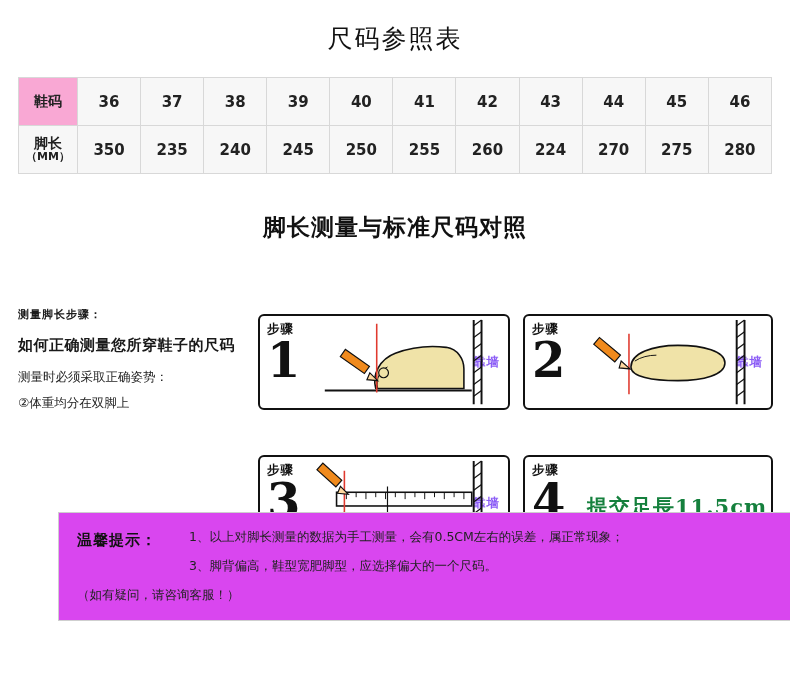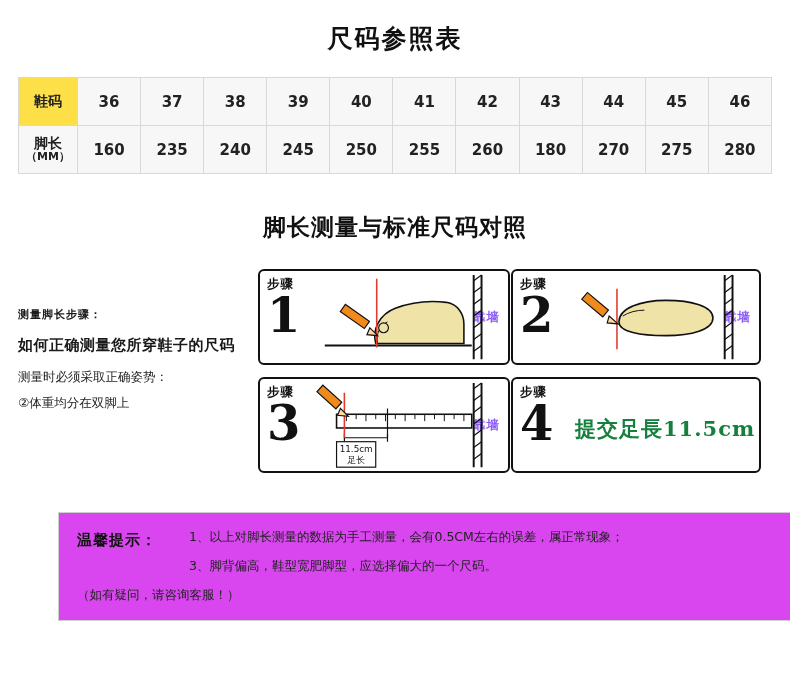--- a/index.html
+++ b/index.html
@@ -17,21 +17,21 @@
   .page {
     position: relative;
     width: 790px;
     height: 698px;
   }
 
   
   .title-main {
     text-align: center;
     font-size: 25px;
-    font-weight: bold;
+    font-weight: normal;
     letter-spacing: 2px;
     padding-top: 22px;
     color: #111;
   }
 
   
   .size-table-wrap {
     margin: 22px 18px 0 18px;
   }
   table.size-table {
@@ -45,21 +45,21 @@
     text-align: center;
     vertical-align: middle;
     font-size: 15px;
     font-weight: bold;
     color: #222;
     background: #f7f7f7;
   }
   table.size-table td.head-cell {
     width: 56px;
     font-size: 14px;
-    background: #fde047;
+    background: #f9a8d4;
     line-height: 1.15;
   }
   table.size-table td.head-cell .sub {
     font-size: 11px;
     font-weight: bold;
     display: block;
   }
   table.size-table tr.row-len td {
     background: #f7f7f7;
   }
@@ -114,22 +114,23 @@
   }
 
   .steps-grid {
     position: absolute;
     left: 258px;
     top: 0;
     width: 515px;
   }
   .steps-row {
     display: flex;
-    gap: 1px;
+    gap: 13px;
     margin-bottom: 12px;
+    margin-top: 45px;
   }
   .step-box {
     border: 2px solid #111;
     border-radius: 6px;
     background: #ffffff;
     position: relative;
     height: 96px;
     box-sizing: border-box;
     overflow: hidden;
   }
@@ -246,28 +247,28 @@
         <td>43</td>
         <td>44</td>
         <td>45</td>
         <td>46</td>
       </tr>
       <tr class="row-len">
         <td class="head-cell">
           <span>脚长</span>
           <span class="sub">（MM）</span>
         </td>
-        <td>160</td>
+        <td>350</td>
         <td>235</td>
         <td>240</td>
         <td>245</td>
         <td>250</td>
         <td>255</td>
         <td>260</td>
-        <td>180</td>
+        <td>224</td>
         <td>270</td>
         <td>275</td>
         <td>280</td>
       </tr>
     </tbody>
       </table>
   </div>
 
   <div class="title-sub">脚长测量与标准尺码对照</div>
 

